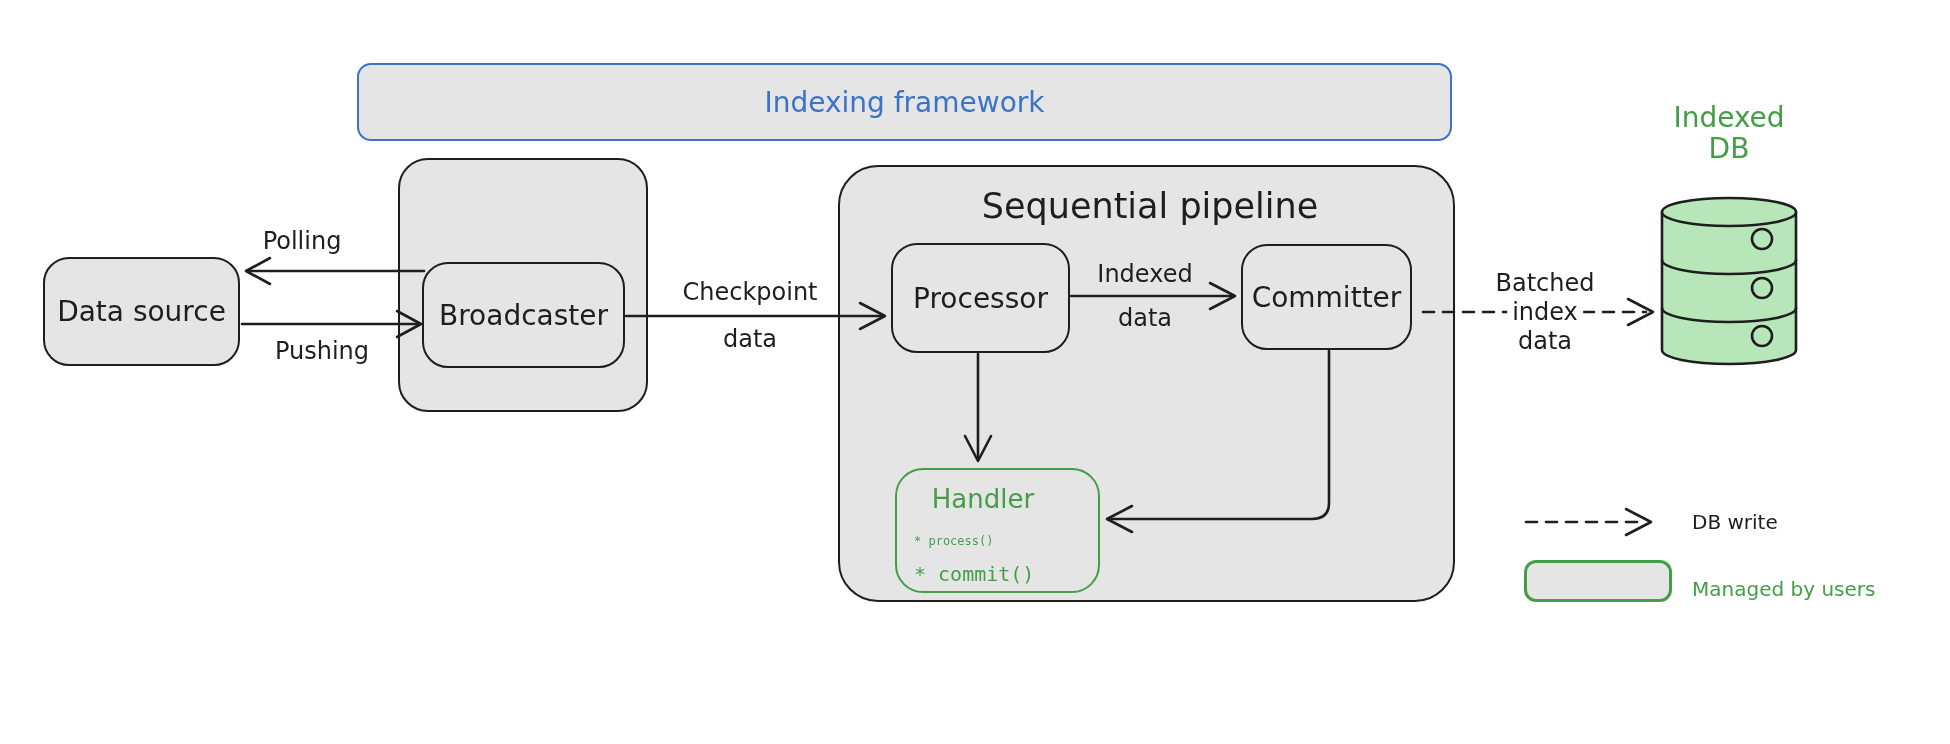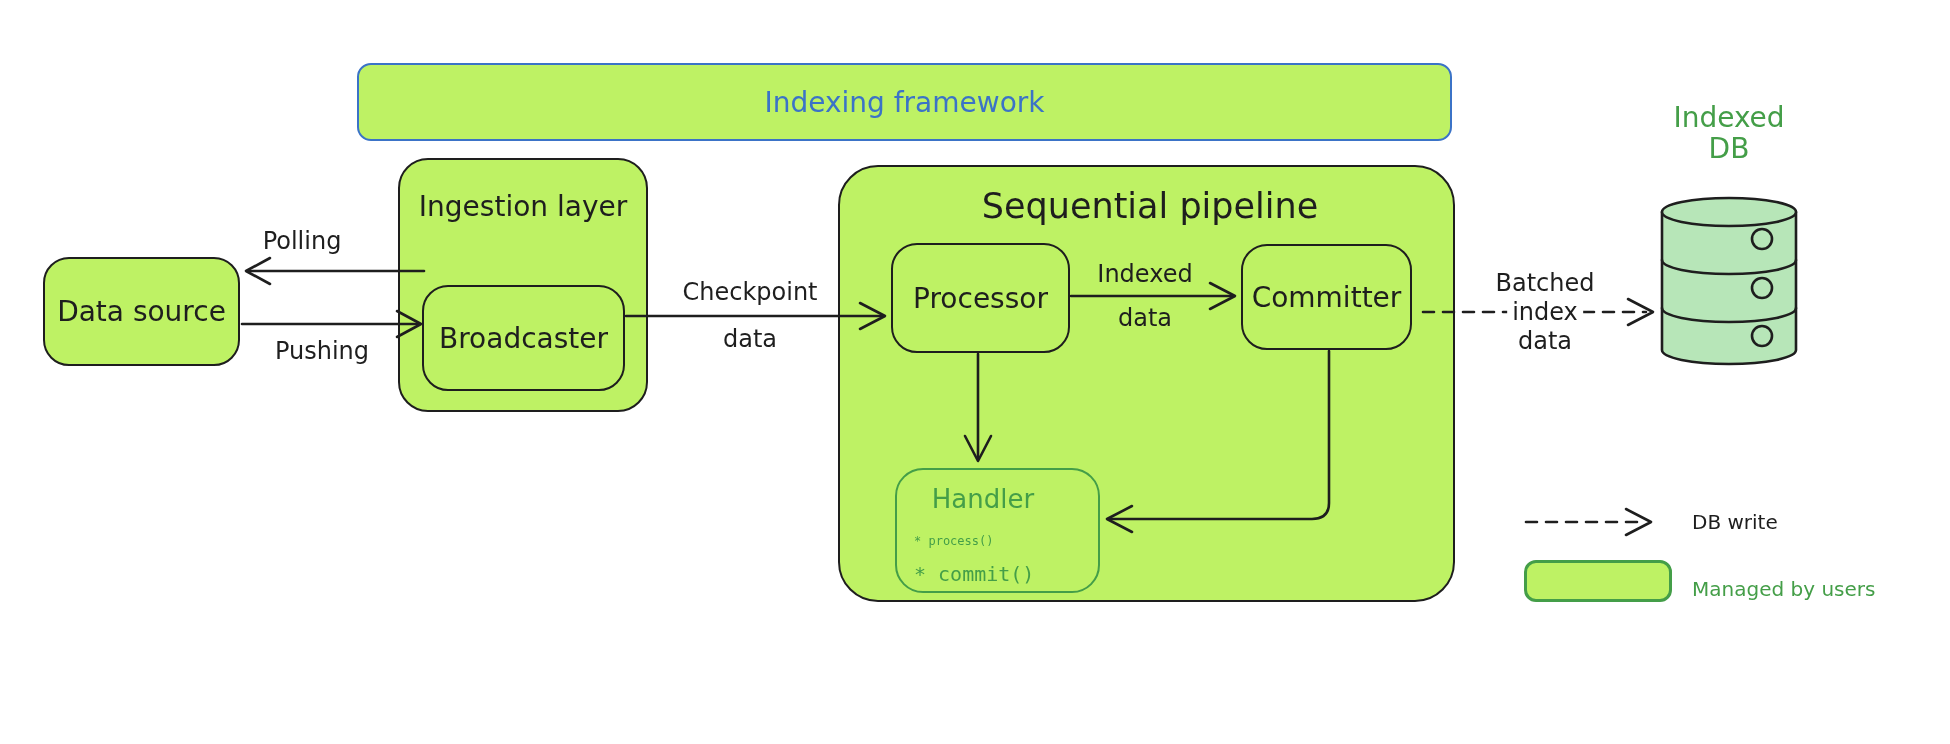--- a/index.html
+++ b/index.html
@@ -8,21 +8,21 @@
     width:1950px;height:744px;
     background:#ffffff;
     font-family:"DejaVu Sans", "Liberation Sans", sans-serif;
     color:#1e1e1e;
     overflow:hidden;
   }
   .box{
     position:absolute;
     border:2.5px solid #1e1e1e;
     border-radius:26px;
-    background:#bef264;
+    background:#e5e5e5;
     box-sizing:border-box;
   }
   .box.flex{display:flex;align-items:center;justify-content:center;}
   .blue-box{border-color:#3b73c7;}
   .green-box{border-color:#449e48;}
   .lbl{
     position:absolute;
     white-space:nowrap;
     color:#1e1e1e;
     line-height:1.1;
@@ -53,23 +53,22 @@
 
   <div class="box blue-box flex" style="left:357px;top:63px;width:1095px;height:78px;border-radius:14px;">
     <span class="blue-text" style="font-size:28px;">Indexing framework</span>
   </div>
 
   <div class="box flex" style="left:43px;top:257px;width:197px;height:109px;">
     <span class="node-label">Data source</span>
   </div>
 
   <div class="box" style="left:398px;top:158px;width:250px;height:254px;border-radius:30px;"></div>
-  <div class="lbl node-label ctr" style="left:523px;top:207px;">Ingestion layer</div>
 
-  <div class="box flex" style="left:422px;top:262px;width:203px;height:106px;margin-top:23px;">
+  <div class="box flex" style="left:422px;top:262px;width:203px;height:106px;">
     <span class="node-label">Broadcaster</span>
   </div>
 
   <div class="box" style="left:838px;top:165px;width:617px;height:437px;border-radius:40px;"></div>
   <div class="lbl ctr" style="left:1150px;top:206px;font-size:35px;">Sequential pipeline</div>
 
   <div class="box flex" style="left:1241px;top:244px;width:171px;height:106px;">
     <span class="node-label">Committer</span>
   </div>
 

